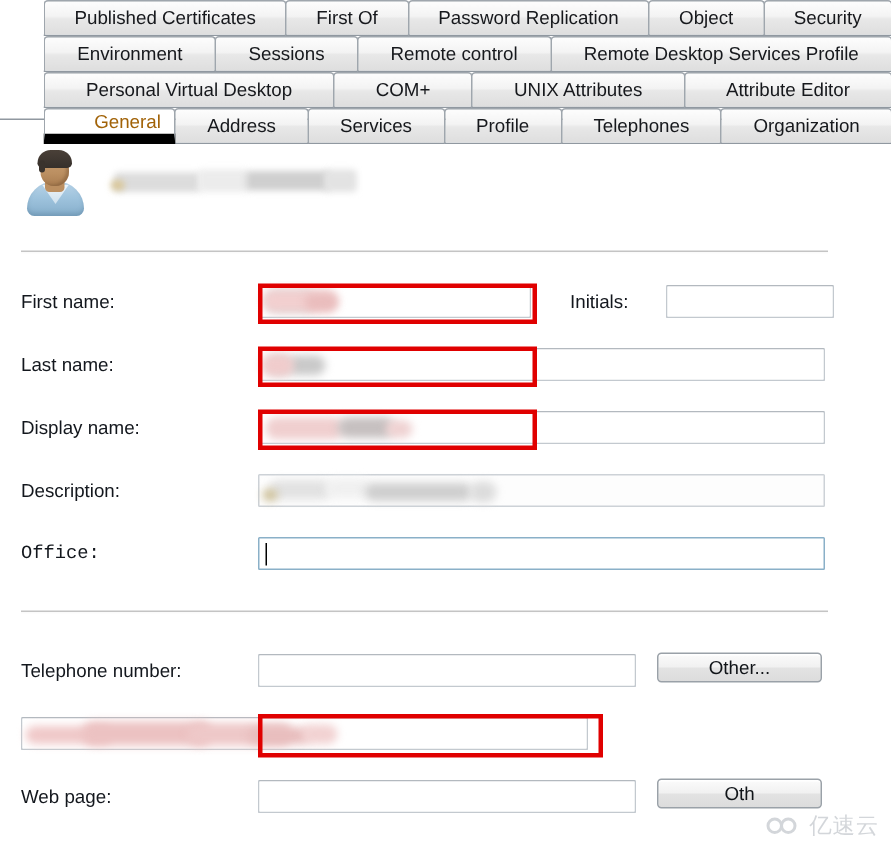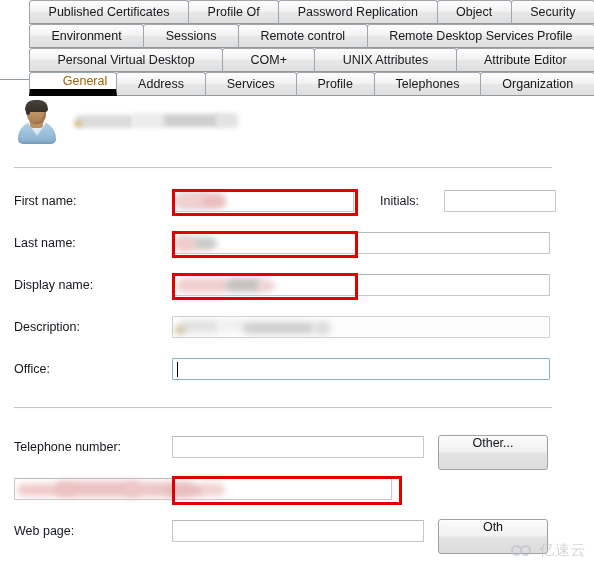--- a/index.html
+++ b/index.html
@@ -229,23 +229,24 @@
     position: absolute;
     border: 3px solid #e00000;
     box-sizing: border-box;
     pointer-events: none;
     z-index: 3;
   }
 
   
   .btn {
     position: absolute;
-    height: 35px;
-    box-sizing: border-box;
-    display: flex;
+    height: 20px;
+    box-sizing: border-box;
+    display: flex;
+    align-items: center;
     justify-content: center;
     font-size: 12.5px;
     color: #101418;
     background: linear-gradient(to bottom, #fbfbfb 0%, #f1f1f1 48%, #e3e3e3 52%, #dcdcdc 100%);
     border: 1px solid #9aa1a8;
     border-radius: 3px;
     box-shadow: inset 0 1px 0 #ffffff;
   }
 
   
@@ -285,21 +286,21 @@
 </head>
 <body>
 
 <div class="tabstrip">
 
   <div class="tabrow r1">
     <div class="tab grow">
         <span>Published Certificates</span>
       </div>
     <div class="tab grow">
-        <span>Profile Of</span>
+        <span>First Of</span>
       </div>
     <div class="tab grow">
         <span>Password Replication</span>
       </div>
     <div class="tab grow">
         <span>Object</span>
       </div>
     <div class="tab grow">
         <span>Security</span>
       </div>
@@ -416,21 +417,21 @@
     <div class="flabel">Description:</div>
     <div class="field disabled rd-desc" style="width:378px;">
       <div class="smear a"></div>
         <div class="smear b"></div>
         <div class="smear c"></div>
       <div class="smear d"></div>
         <div class="smear e"></div>
     </div>
   </div>
 
-  <div class="frow" style="top:274px;">
+  <div class="frow" style="top:274px;font-family:Liberation Mono, monospace;">
     <div class="flabel">Office:</div>
     <div class="field focused" style="width:378px;">
       <div class="caret"></div>
     </div>
   </div>
 
   <div class="frow" style="top:352px;">
     <div class="flabel">Telephone number:</div>
     <div class="field" style="width:252px;"></div>
   </div>

